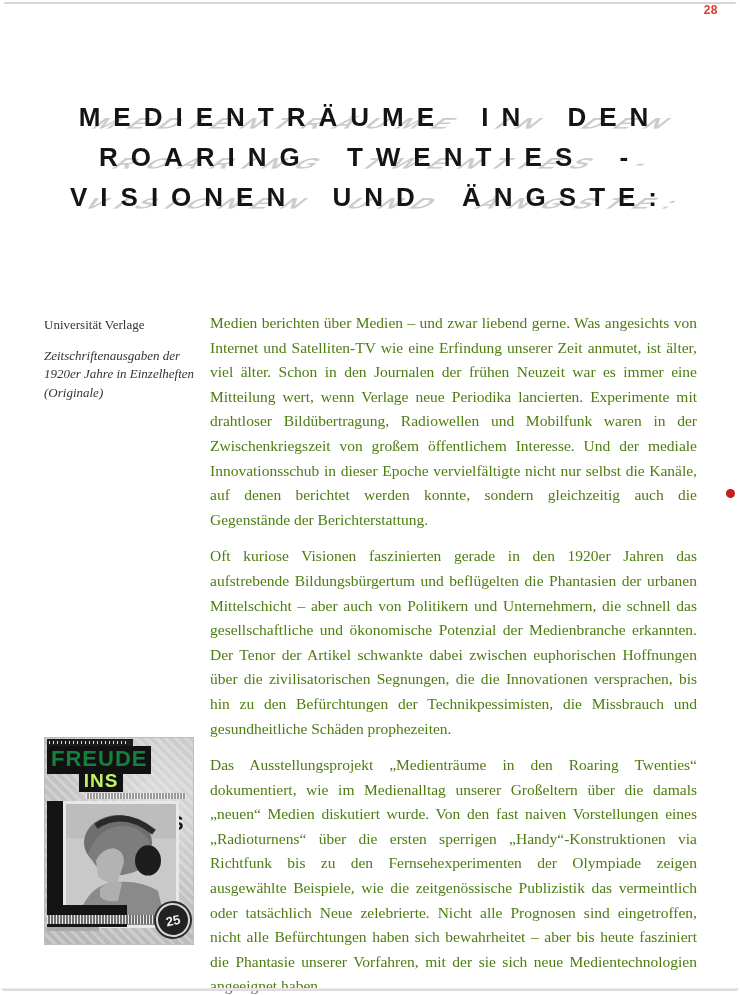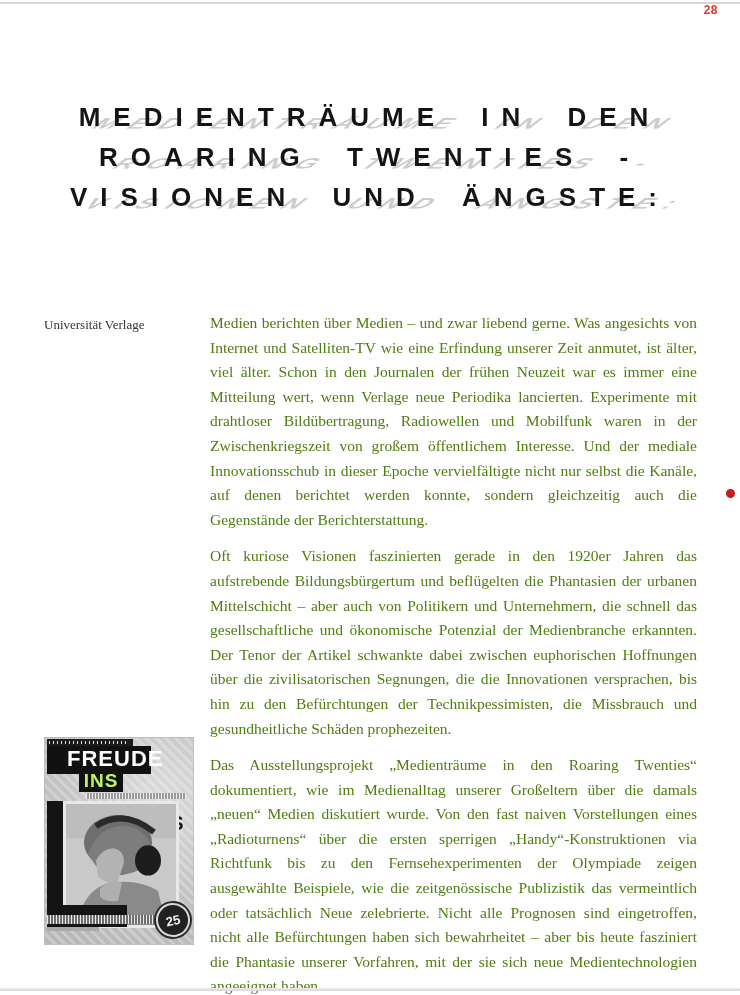--- a/index.html
+++ b/index.html
@@ -1,18 +1,18 @@
 <!DOCTYPE html>
 <html lang="de"><head>
 <meta charset="utf-8">
 <style>
   html,body{margin:0;padding:0;background:#ffffff;}
   .page{
     position:relative;width:740px;height:995px;background:#fff;
-    font-family:"Liberation Serif",serif;color:#2b2b2b;overflow:hidden;
+    font-family:"Liberation Serif",serif;color:#2b2b2b;overflow:hidden;border-radius:12px;
   }
   .hairline-top{position:absolute;top:2px;left:0;width:740px;height:2px;background:#d6d6d6;}
   .hairline-bottom{position:absolute;top:988px;left:0;width:740px;height:3px;background:linear-gradient(#eceaea,#d8d6d6);}
   .pagenum{
     position:absolute;top:3px;right:22px;font-family:"Liberation Sans",sans-serif;
     font-weight:bold;font-size:12px;color:#e0392f;letter-spacing:.5px;
   }
   
   .title-block{position:absolute;top:102px;left:0;width:740px;text-align:center;}
   .title-line{position:relative;height:40px;font-family:"Liberation Sans",sans-serif;
@@ -48,22 +48,22 @@
     box-shadow:0 0 0 1px #bdbdbd inset;overflow:hidden;
   }
   .cover *{box-sizing:border-box;}
   .cover .topstrip{
     position:absolute;top:2px;left:3px;width:86px;height:7px;background:#1c1c1c;
     background-image:repeating-linear-gradient(90deg,rgba(255,255,255,.85) 0 1px,rgba(0,0,0,0) 1px 4px);
     background-size:90% 3px;background-position:2px 2px;background-repeat:no-repeat;
   }
   .cover .masthead{
     position:absolute;top:9px;left:3px;width:104px;height:28px;background:#111;
-    color:#ffffff;font-family:"Liberation Sans",sans-serif;font-weight:bold;
-    font-size:22px;line-height:26px;letter-spacing:1px;padding-left:20px;
+    color:#15803d;font-family:"Liberation Sans",sans-serif;font-weight:bold;
+    font-size:22px;line-height:26px;letter-spacing:1px;padding-left:4px;
   }
   .cover .ins{
     position:absolute;top:33px;left:35px;width:44px;height:22px;background:#111;
     color:#bef264;font-family:"Liberation Sans",sans-serif;font-weight:bold;
     font-size:19px;line-height:21px;letter-spacing:1px;text-align:center;
   }
   .cover .haus{
     position:absolute;top:33px;left:80px;height:22px;color:#161616;
     font-family:"Liberation Sans",sans-serif;font-weight:bold;font-size:20px;line-height:22px;
     letter-spacing:1px;text-shadow:0 0 2px rgba(255,255,255,.9);margin-top:42px;
@@ -113,20 +113,21 @@
     </div>
     <div class="title-line">
       <span class="layer shadow">VISIONEN UND ÄNGSTE:</span>
       <span class="layer front">VISIONEN UND ÄNGSTE:</span>
     </div>
   </div>
 
 
   <div class="sidebar">
     <p class="affil">Universität Verlage</p>
+    <p class="caption">Zeitschriftenausgaben der 1920er Jahre in Einzelheften (Originale)</p>
   </div>
 
   <div class="main-text">
     <p>Medien berichten über Medien – und zwar liebend gerne. Was angesichts von Internet und Satelliten-TV wie eine Erfindung unserer Zeit anmutet, ist älter, viel älter. Schon in den Journalen der frühen Neuzeit war es immer eine Mitteilung wert, wenn Verlage neue Periodika lancierten. Experimente mit drahtloser Bildübertragung, Radiowellen und Mobilfunk waren in der Zwischenkriegszeit von großem öffentlichem Interesse. Und der mediale Innovationsschub in dieser Epoche vervielfältigte nicht nur selbst die Kanäle, auf denen berichtet werden konnte, sondern gleichzeitig auch die Gegenstände der Berichterstattung.</p>
     <p>Oft kuriose Visionen faszinierten gerade in den 1920er Jahren das aufstrebende Bildungsbürgertum und beflügelten die Phantasien der urbanen Mittelschicht – aber auch von Politikern und Unternehmern, die schnell das gesellschaftliche und ökonomische Potenzial der Medienbranche erkannten. Der Tenor der Artikel schwankte dabei zwischen euphorischen Hoffnungen über die zivilisatorischen Segnungen, die die Innovationen versprachen, bis hin zu den Befürchtungen der Technikpessimisten, die Missbrauch und gesundheitliche Schäden prophezeiten.</p>
     <p>Das Ausstellungsprojekt „Medienträume in den Roaring Twenties“ dokumentiert, wie im Medienalltag unserer Großeltern über die damals „neuen“ Medien diskutiert wurde. Von den fast naiven Vorstellungen eines „Radioturnens“ über die ersten sperrigen „Handy“-Konstruktionen via Richtfunk bis zu den Fernsehexperimenten der Olympiade zeigen ausgewählte Beispiele, wie die zeitgenössische Publizistik das vermeintlich oder tatsächlich Neue zelebrierte. Nicht alle Prognosen sind eingetroffen, nicht alle Befürchtungen haben sich bewahrheitet – aber bis heute fasziniert die Phantasie unserer Vorfahren, mit der sie sich neue Medientechnologien angeeignet haben.</p>
   </div>
 
   <div class="cover">
     <div class="topstrip"></div>

